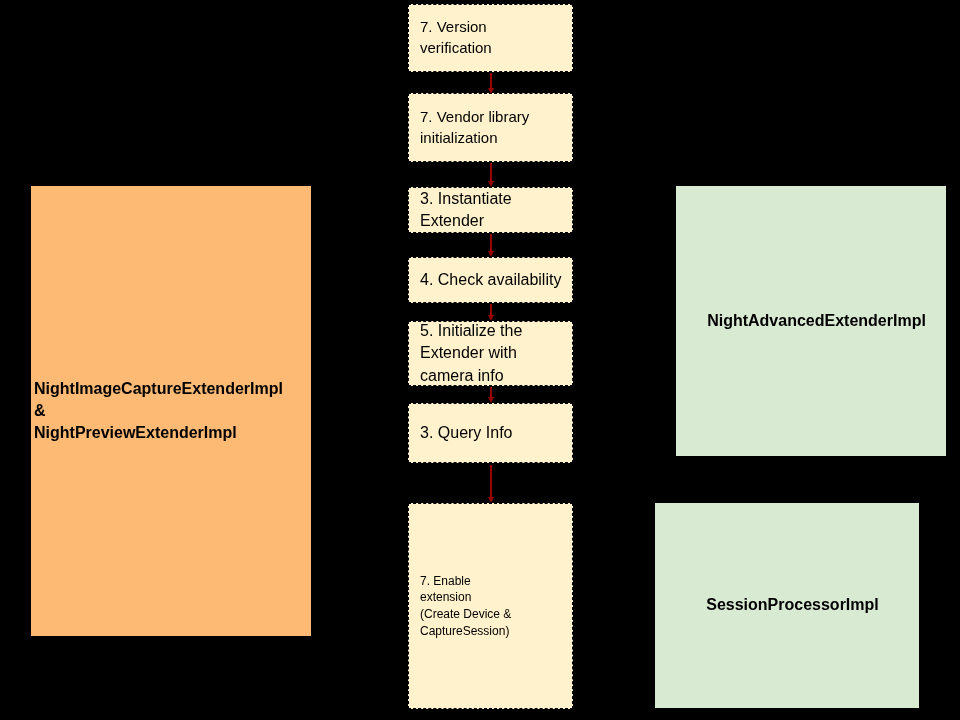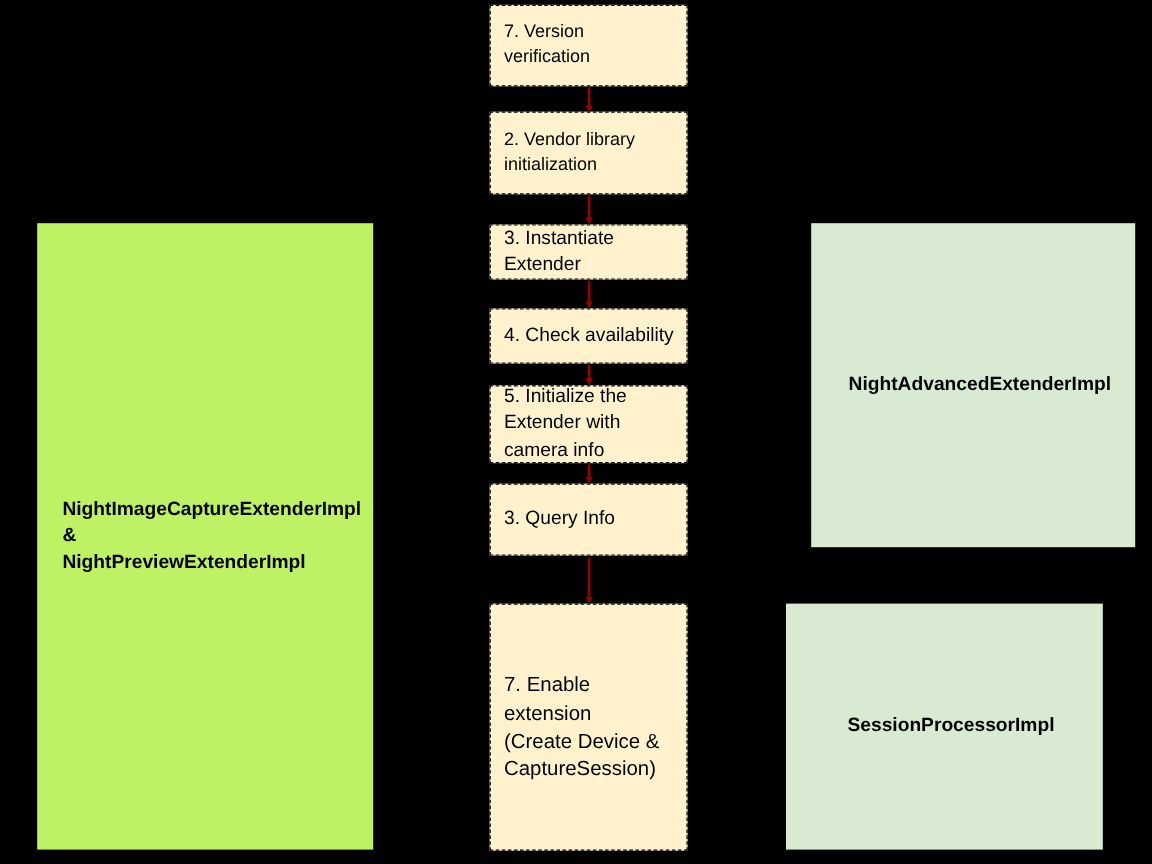--- a/index.html
+++ b/index.html
@@ -31,21 +31,21 @@
     font-size: 16px;
     line-height: 1.38;
   }
   .step .lbl { white-space: pre-line; }
   .s1 { top: 4px;   height: 68px;  font-size: 15px; }
   .s2 { top: 93px;  height: 69px;  font-size: 15px; }
   .s3 { top: 187px; height: 46px; }
   .s4 { top: 257px; height: 46px; }
   .s5 { top: 321px; height: 65px; }
   .s6 { top: 403px; height: 60px; }
-  .s7 { top: 503px; height: 206px; font-size: 17px; }
+  .s7 { top: 503px; height: 206px; font-size: 12px; }
   
   .arrow {
     position: absolute;
     left: 490px;
     width: 2px;
     background: #990000;
   }
   .arrow::after {
     content: "";
     position: absolute;
@@ -72,24 +72,24 @@
     font-weight: bold;
     font-size: 16px;
     line-height: 1.38;
     padding-left: 11px;
   }
   .entity .lbl { white-space: pre-line; }
   .entity-left {
     left: 31px;
     top: 186px;
     width: 280px;
-    height: 522px;
-    background: #bef264;
+    height: 450px;
+    background: #fdba74;
     justify-content: flex-start;
-    padding-left: 21px;
+    padding-left: 3px;
     padding-right: 6px;
     text-align: left;
   }
   .entity-green {
     background: #D9EAD3;
     justify-content: center;
     text-align: center;
   }
   .g1 { left: 676px; top: 186px; width: 270px; height: 270px; }
   .g2 { left: 655px; top: 503px; width: 264px; height: 205px; }
@@ -103,21 +103,21 @@
     <span class="lbl">NightImageCaptureExtenderImpl
 &amp;
 NightPreviewExtenderImpl</span>
   </div>
 
   <div class="step s1">
     <span class="lbl">7. Version
 verification</span>
   </div>
   <div class="step s2">
-    <span class="lbl">2. Vendor library
+    <span class="lbl">7. Vendor library
 initialization</span>
   </div>
   <div class="step s3">
     <span class="lbl">3. Instantiate
 Extender</span>
   </div>
   <div class="step s4">
     <span class="lbl">4. Check availability</span>
   </div>
   <div class="step s5">

